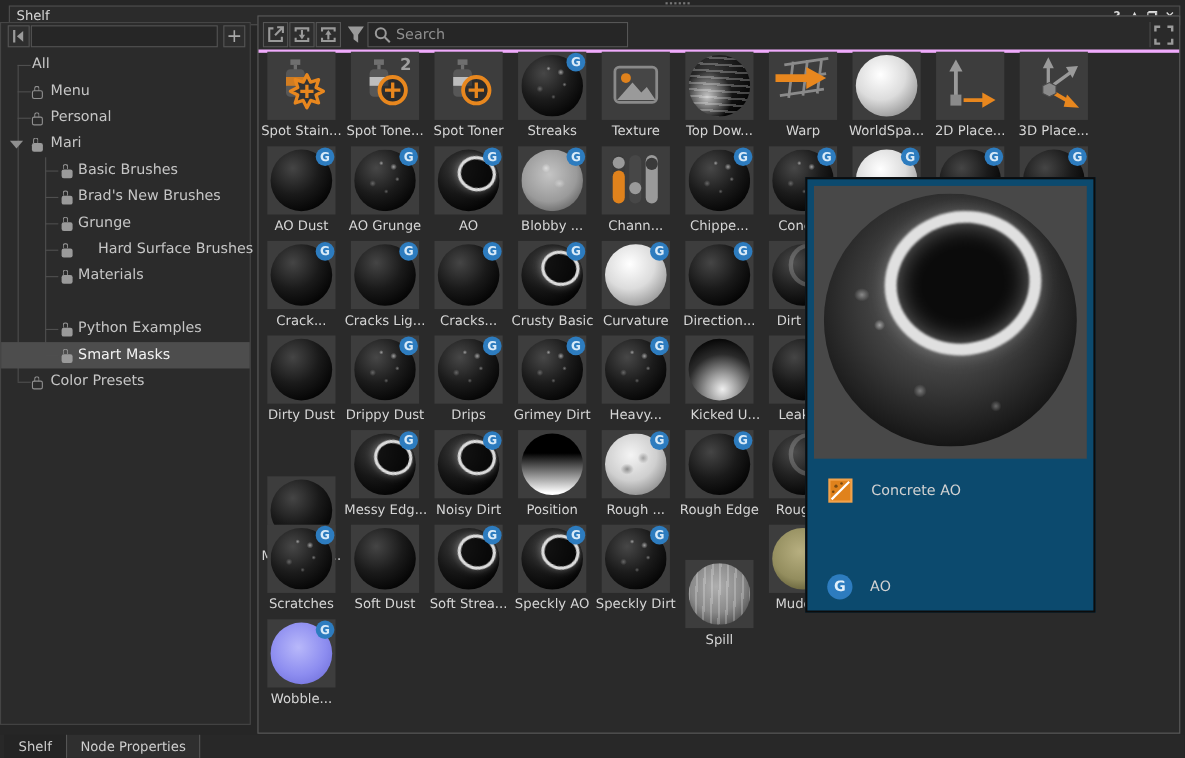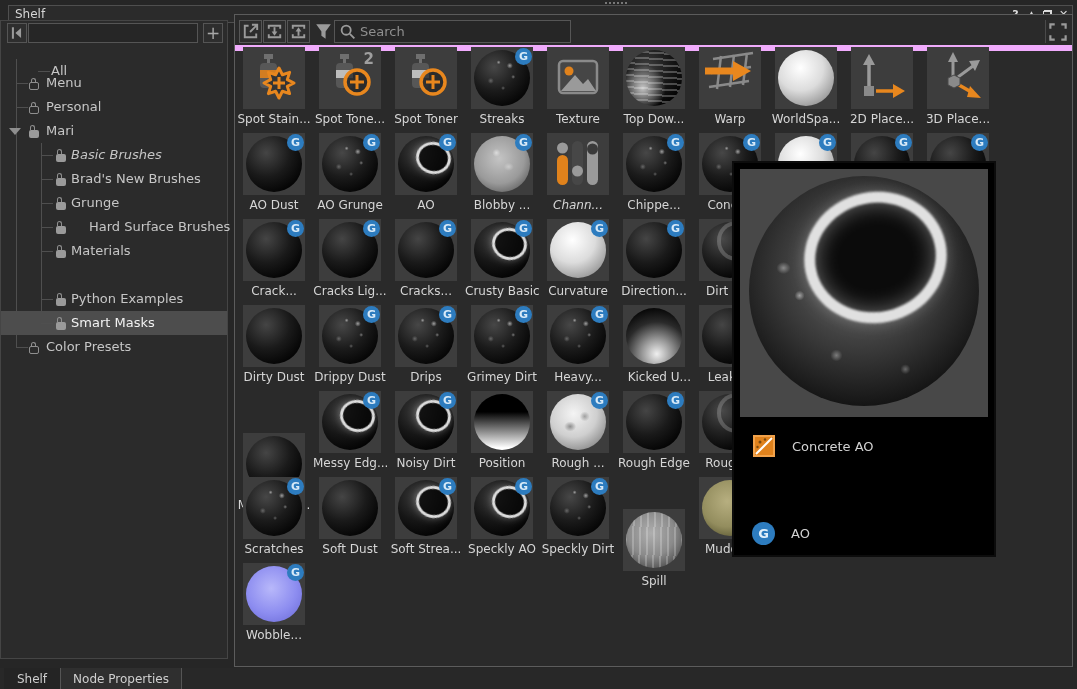--- a/index.html
+++ b/index.html
@@ -42,21 +42,21 @@
     border-left:6px solid transparent;border-right:6px solid transparent;border-top:7px solid #8f8f8f;}
   .lock{position:absolute;width:10px;height:8px;top:11px;border-radius:2px;box-sizing:border-box;}
   .lock::before{content:'';position:absolute;left:1px;top:-5px;width:5px;height:5px;box-sizing:border-box;
     border:1.5px solid #8f8f8f;border-bottom:none;border-radius:3px 3px 0 0;}
   .lock.solid{background:#9a9a9a;}
   .lock.outline{border:1.5px solid #8f8f8f;}
 
   
   .main-panel{position:absolute;left:234px;top:14px;width:839px;height:653px;
     background:#2a2a2a;border:1px solid #5c5c5c;box-sizing:border-box;}
-  .toolbar{position:absolute;left:0;top:0;width:100%;height:30px;border-bottom:6px solid #f0abfc;}
+  .toolbar{position:absolute;left:0;top:0;width:100%;height:30px;border-bottom:3px solid #f0abfc;}
   .tb-btn{position:absolute;top:5px;width:23px;height:23px;border:1px solid #565656;box-sizing:border-box;
     display:flex;align-items:center;justify-content:center;background:#2d2d2d;}
   .tb-plain{border:none;background:none;}
   .search-box{position:absolute;left:99px;top:5px;width:237px;height:23px;box-sizing:border-box;
     border:1px solid #565656;background:#262626;display:flex;align-items:center;}
   .search-box input{flex:1;background:transparent;border:none;outline:none;color:#ccc;
     font-size:13px;font-family:"DejaVu Sans",sans-serif;}
   .search-box input::placeholder{color:#8f8f8f;}
   .search-glyph{width:20px;height:20px;margin-left:3px;flex:none;}
   .fs-btn{position:absolute;right:2px;top:5px;width:24px;height:23px;border-left:1px solid #4a4a4a;
@@ -105,21 +105,21 @@
   .v-streaky{background:
     repeating-linear-gradient(4deg,rgba(255,255,255,.25) 0 2px,transparent 2px 6px),
     radial-gradient(circle at 30% 68%,rgba(255,255,255,.75),transparent 42%),
     radial-gradient(circle at 36% 30%,#3e3e3e,#181818 45%,#030303 80%,#000);}
   .v-darkrim{background:radial-gradient(circle at 36% 30%,#4a4a4a,#222 40%,#060606 75%,#000);}
   .v-darkrim::after{content:'';position:absolute;left:34%;top:6%;width:56%;height:56%;border-radius:50%;
     box-shadow:0 0 0 4px rgba(190,190,190,.3);}
 
   
   .tooltip{position:absolute;left:732px;top:161px;width:264px;height:396px;z-index:30;
-    background:#000000;border:2px solid #0c0c0c;box-sizing:border-box;}
+    background:#0c4a6e;border:2px solid #0c0c0c;box-sizing:border-box;}
   .tip-preview{position:absolute;left:6px;top:6px;width:248px;height:248px;background:#484848;}
   .preview-sphere{position:absolute;left:9px;top:7px;width:230px;height:230px;border-radius:50%;overflow:hidden;
     background:
       radial-gradient(5px 5px at 22% 52%,rgba(255,255,255,.5),transparent),
       radial-gradient(6px 6px at 38% 78%,rgba(255,255,255,.35),transparent),
       radial-gradient(5px 5px at 68% 84%,rgba(255,255,255,.3),transparent),
       radial-gradient(7px 6px at 15% 40%,rgba(255,255,255,.4),transparent),
       radial-gradient(circle at 48% 42%,#6a6a6a,#383838 45%,#141414 75%,#000 97%);}
   .preview-crater{position:absolute;left:24%;top:7%;width:62%;height:57%;border-radius:50%;
     border:11px solid #e0e0e0;background:#0b0b0b;transform:rotate(-12deg);filter:blur(1.2px);
@@ -164,21 +164,21 @@
           <path d="M6 4 V18" stroke="#9a9a9a" stroke-width="2.5"></path>
           <path d="M16 5 L9 11 L16 17 Z" fill="#9a9a9a"></path>
         </svg>
       </span>
       <input class="lp-input" value="" style="">
       <span class="lp-btn lp-add">+</span>
     </div>
     <div class="tree" id="tree">
       <div class="guide" style="left:15px;top:12px;height:288px;"></div>
       <div class="guide" style="left:40px;top:96px;height:182px;"></div>
-    <div class="tree-row" style="top: 12px; margin-left: 22px;">
+    <div class="tree-row" style="top: 0px;">
           <span class="stub" style="left: 15px;"></span>
           <span class="lbl" style="left: 28px;">All</span>
         </div>
         <div class="tree-row" style="top: 24px;">
           <span class="stub" style="left: 15px;"></span>
           <span class="lock outline" style="left: 28px;"></span>
           <span class="lbl" style="left: 45px;">Menu</span>
         </div>
         <div class="tree-row" style="top: 72px;">
           <span class="tri-down"></span>
@@ -186,21 +186,21 @@
           <span class="lbl" style="left: 45px;">Mari</span>
         </div>
         <div class="tree-row" style="top: 48px;">
           <span class="stub" style="left: 15px;"></span>
           <span class="lock outline" style="left: 28px;"></span>
           <span class="lbl" style="left: 45px;">Personal</span>
         </div>
         <div class="tree-row" style="top: 96px;">
           <span class="stub" style="left: 40px;"></span>
           <span class="lock solid" style="left: 55px;"></span>
-          <span class="lbl" style="left: 70px; font-style: italic;">Basic Brushes</span>
+          <span class="lbl" style="left: 70px;">Basic Brushes</span>
         </div>
         <div class="tree-row" style="top: 120px;">
           <span class="stub" style="left: 40px;"></span>
           <span class="lock solid" style="left: 55px;"></span>
           <span class="lbl" style="left: 70px;">Brad's New Brushes</span>
         </div>
         <div class="tree-row" style="top: 144px;">
           <span class="stub" style="left: 40px;"></span>
           <span class="lock solid" style="left: 55px;"></span>
           <span class="lbl" style="left: 70px;">Grunge</span>
@@ -400,21 +400,21 @@
           </div>
           <div class="cell-label">AO</div>
         </div>
         <div class="cell" style="left: 230px; top: 118px;">
           <div class="thumb">
             <div class="sphere v-lightgray"></div>
             <span class="gbadge">G</span>
           </div>
           <div class="cell-label">Blobby ...</div>
         </div>
-        <div class="cell" style="left: 306px; top: 118px; font-style: italic;">
+        <div class="cell" style="left: 306px; top: 118px;">
           <div class="thumb">
             <svg viewBox="0 0 62 62">
               <rect x="10" y="8" width="11" height="44" rx="5.5" fill="#3a3a3a"></rect>
               <rect x="10" y="22" width="11" height="30" rx="5.5" fill="#e0821c"></rect>
               <circle cx="15.5" cy="15" r="5.5" fill="#9a9a9a"></circle>
               <rect x="25" y="8" width="11" height="44" rx="5.5" fill="#474747"></rect>
               <circle cx="30.5" cy="38" r="5.5" fill="#9a9a9a"></circle>
               <rect x="40" y="8" width="11" height="44" rx="5.5" fill="#9a9a9a"></rect>
               <circle cx="45.5" cy="16" r="5.5" fill="#3a3a3a"></circle>
             </svg>

